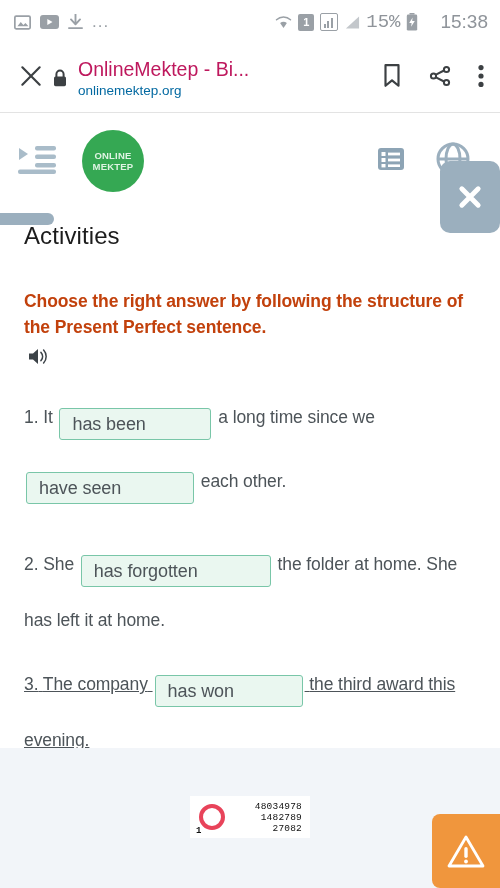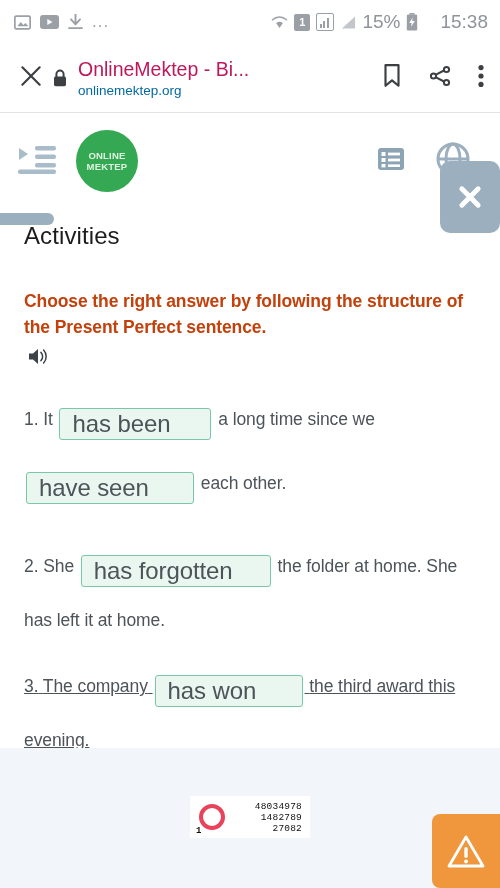--- a/index.html
+++ b/index.html
@@ -15,21 +15,21 @@
   .statusbar {
     height: 44px; width: 100%;
     display: flex; align-items: center; justify-content: space-between;
     padding: 0 12px 0 14px;
     background: #ffffff;
   }
   .sb-left { display: flex; align-items: center; gap: 9px; }
   .sb-right { display: flex; align-items: center; gap: 6px; }
   .sb-ico { fill: #9aa0a6; display:block; }
   .sb-dots { color:#9aa0a6; font-size:17px; letter-spacing:1px; line-height:10px; }
-  .sb-batt-text { color:#8f949a; font-size:19px; font-family:Liberation Sans, sans-serif; }
+  .sb-batt-text { color:#8f949a; font-size:19px; font-family:Liberation Mono, monospace; }
   .sb-clock { color:#8f949a; font-size:19px; margin-left:16px; }
   .sim-box {
     width:16px; height:17px; background:#9aa0a6; border-radius:2px;
     color:#fff; font-size:11px; font-weight:bold; line-height:17px; text-align:center;
   }
   .sig-box { width:18px; height:18px; border:1.6px solid #9aa0a6; border-radius:2px; position:relative; }
   .sig-box i { position:absolute; bottom:2.5px; background:#9aa0a6; width:2px; display:block; }
 
   
   .cct {
@@ -49,20 +49,21 @@
   .cct-url { font-size: 13.5px; color:#0369a1; line-height:18px; margin-top:1px; }
   .cct-actions { display:flex; align-items:center; gap:26px; margin-left:10px; }
 
   
   .site-header {
     position: relative;
     height: 95px;
     display:flex; align-items:center;
     padding: 0 16px 0 18px;
     background:#fff;
+    gap:6px;
   }
   .sh-menu { flex:0 0 auto; }
   .logo {
     width: 62px; height: 62px; border-radius: 50%;
     background: #35a853;
     margin-left: 20px;
     display:flex; flex-direction:column; align-items:center; justify-content:center;
     color:#dff3e3; font-size: 9.5px; font-weight:bold; letter-spacing:0.2px; line-height:11px;
     text-align:center;
   }
@@ -101,21 +102,21 @@
   .q1 { margin-top: 22px; }
   .q2 { margin-top: 19px; }
   .q3 { margin-top: 22px; text-decoration: underline; }
 
   .blank {
     display:inline-block;
     background:#eaf7f0;
     border:1px solid #79c6a8;
     border-radius: 3px;
     color:#4d5459;
-    font-size: 24px;
+    font-size: 18px;
     line-height: 30px;
     height: 32px;
     padding: 0 12px;
     vertical-align: -7px;
     margin: 16px 2px;
     white-space:nowrap;
   }
   .b-has-been   { width: 152px; }
   .b-have-seen  { width: 168px; }
   .b-has-forg   { width: 190px; }

